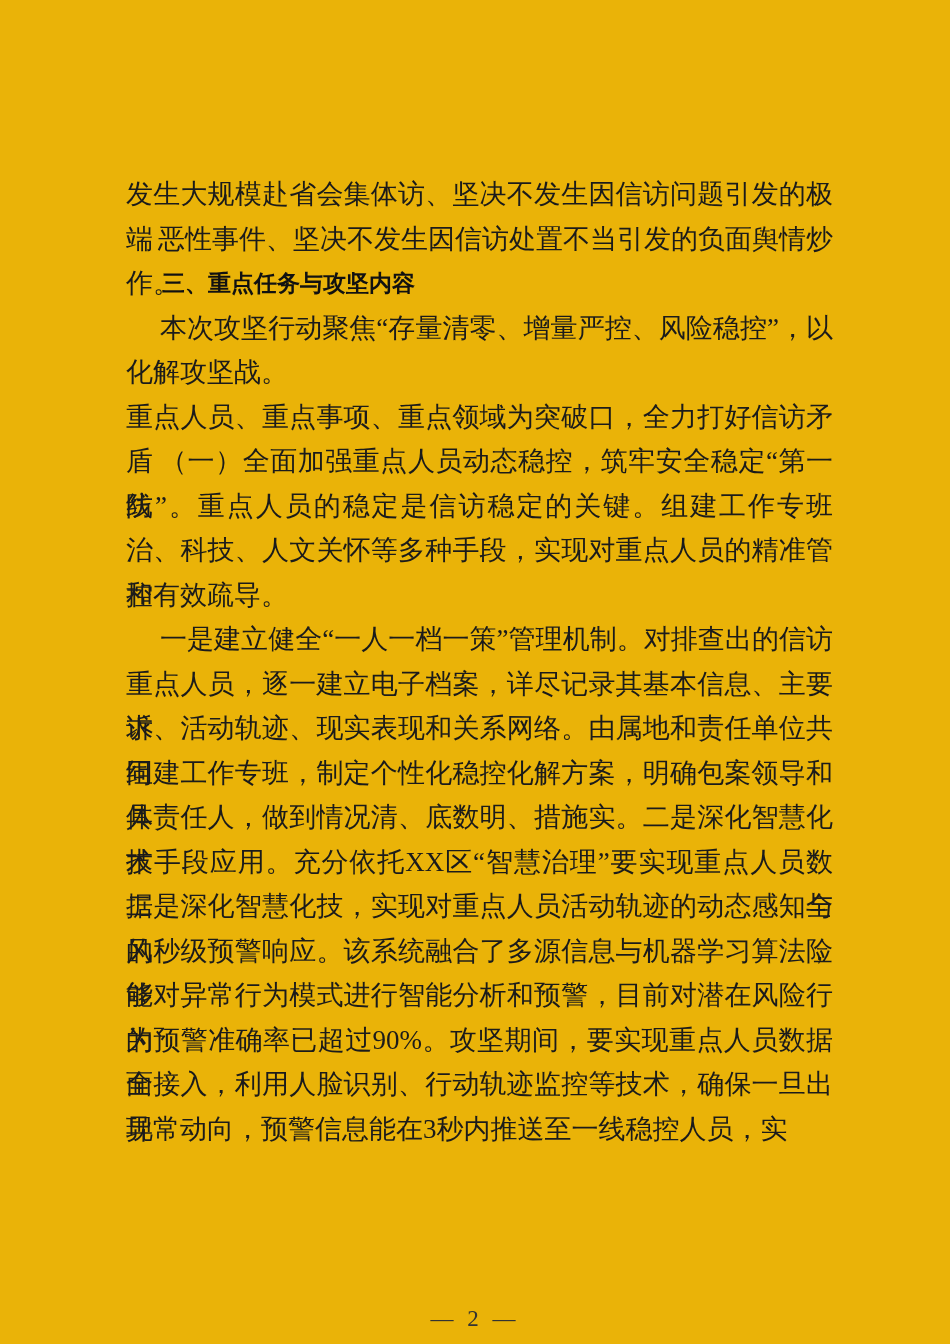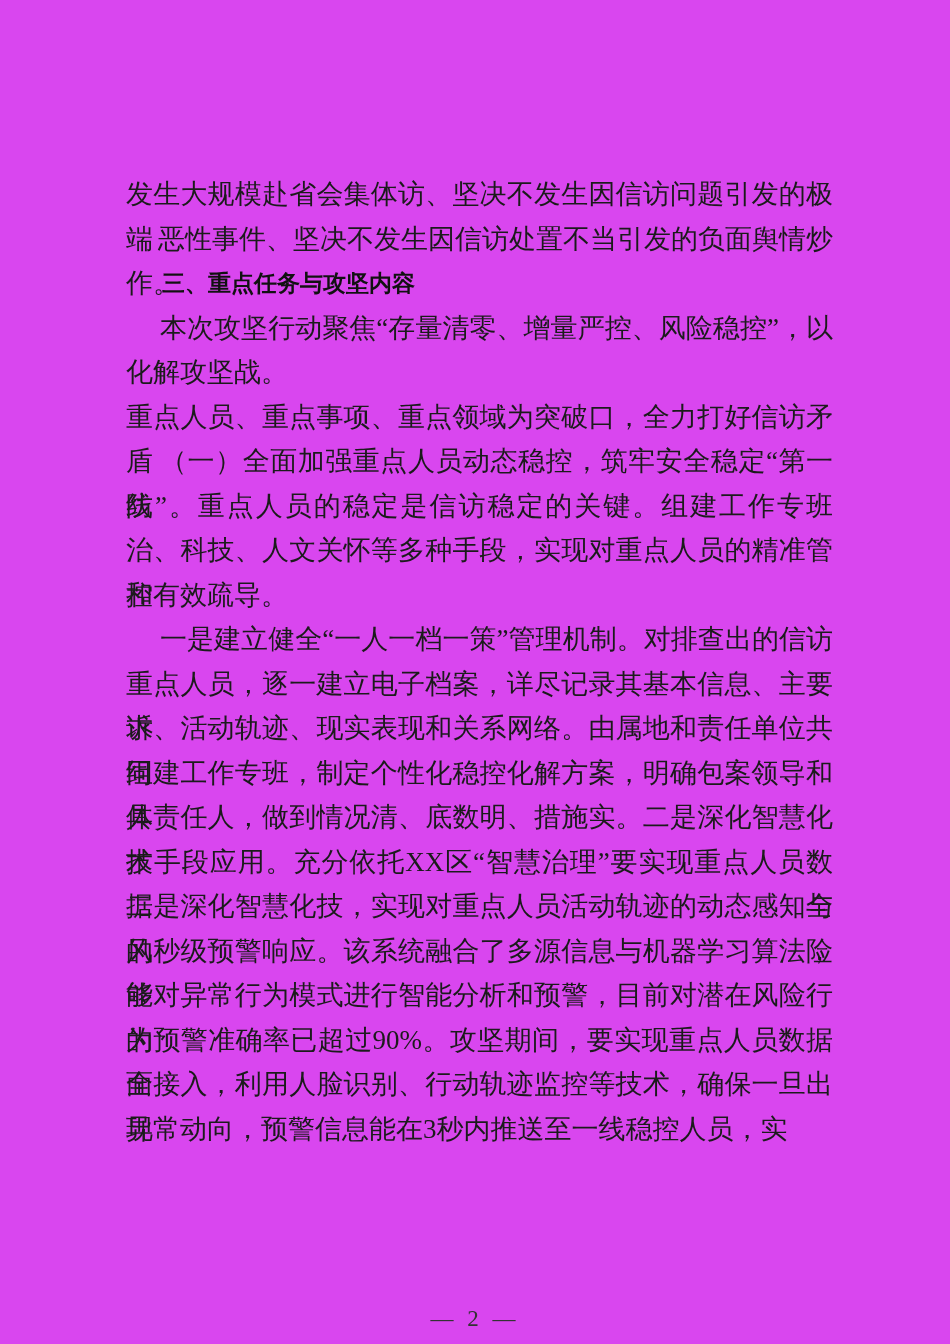--- a/index.html
+++ b/index.html
@@ -1,21 +1,21 @@
 <!DOCTYPE html>
 <html><head>
 <meta charset="utf-8">
 <style>
   html, body { margin: 0; padding: 0; background: #888; }
   .page {
     position: relative;
     width: 950px;
     height: 1344px;
     margin: 0 auto;
-    background: #d946ef;
+    background: #eab308;
     overflow: hidden;
     font-family: "Liberation Serif", serif;
   }
   .text-column {
     position: absolute;
     left: 126px;
     top: 172px;
     width: 707px;
   }
   .line {

